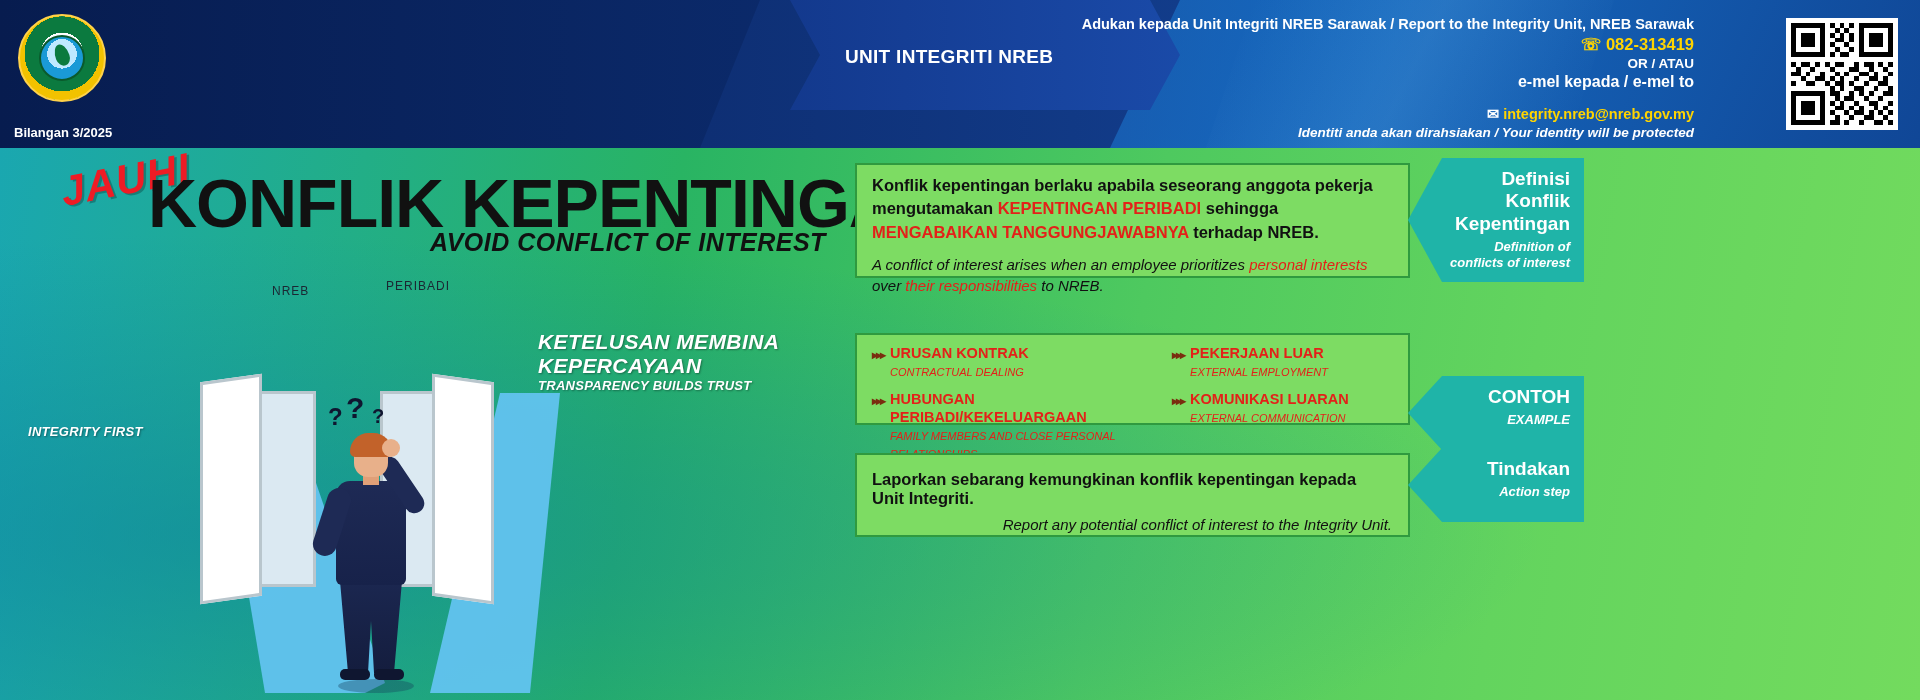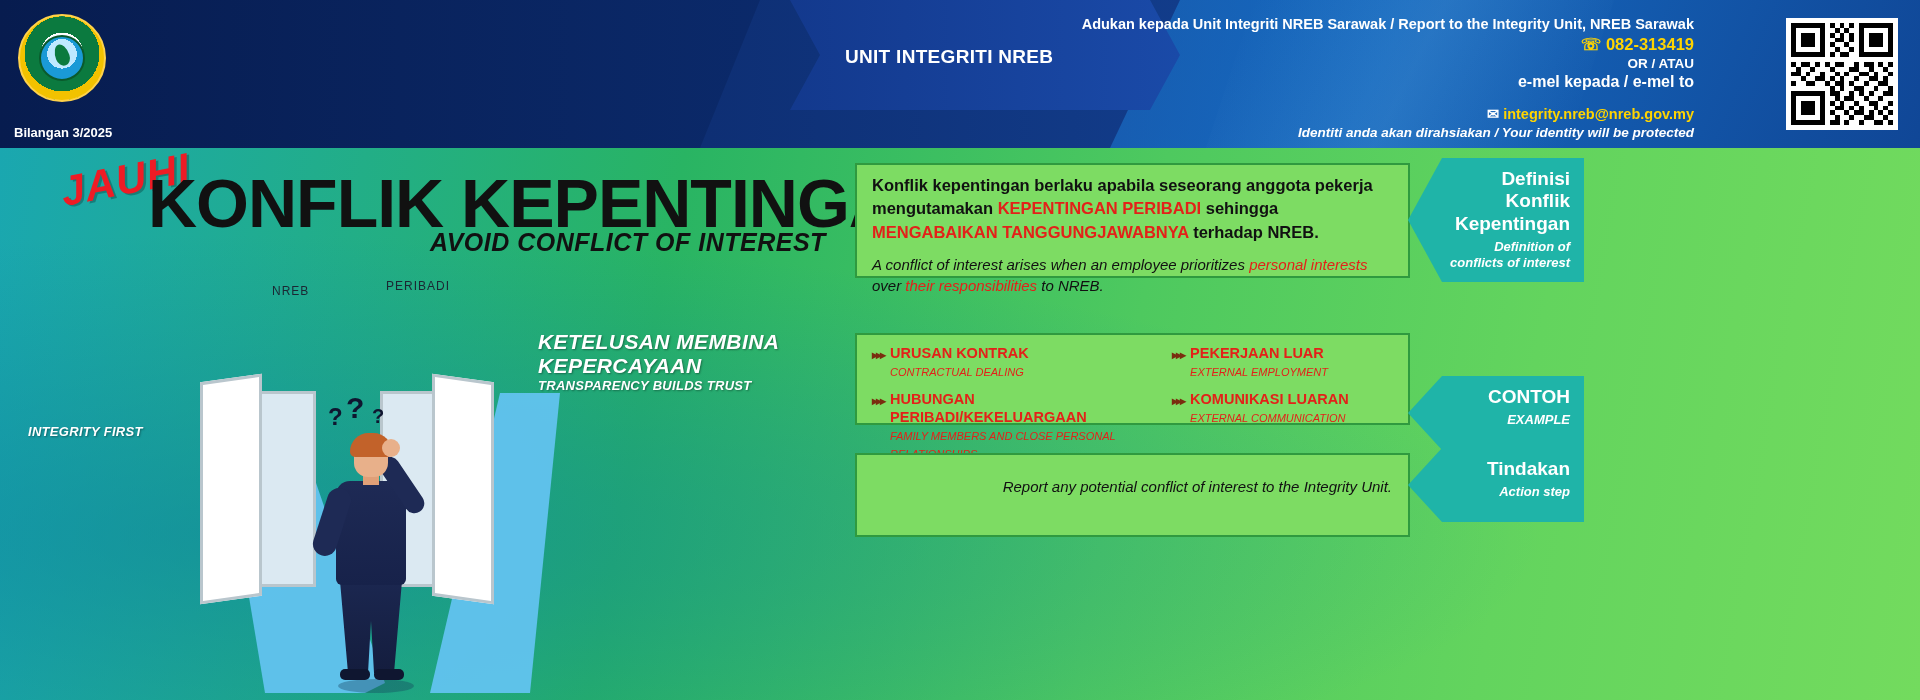--- a/index.html
+++ b/index.html
@@ -452,15 +452,16 @@
       </span>
     </div>
   </div>
 
   <div class="panel p3"></div>
   <div class="tab t3">
     <div class="tl">Tindakan</div>
     <div class="te">Action step</div>
   </div>
   <div class="p3-text">
+    <div class="p3-ms">Laporkan sebarang kemungkinan konflik kepentingan kepada Unit Integriti.</div>
     <div class="p3-en">Report any potential conflict of interest to the Integrity Unit.</div>
   </div>
 </div>
 
 </body></html>

